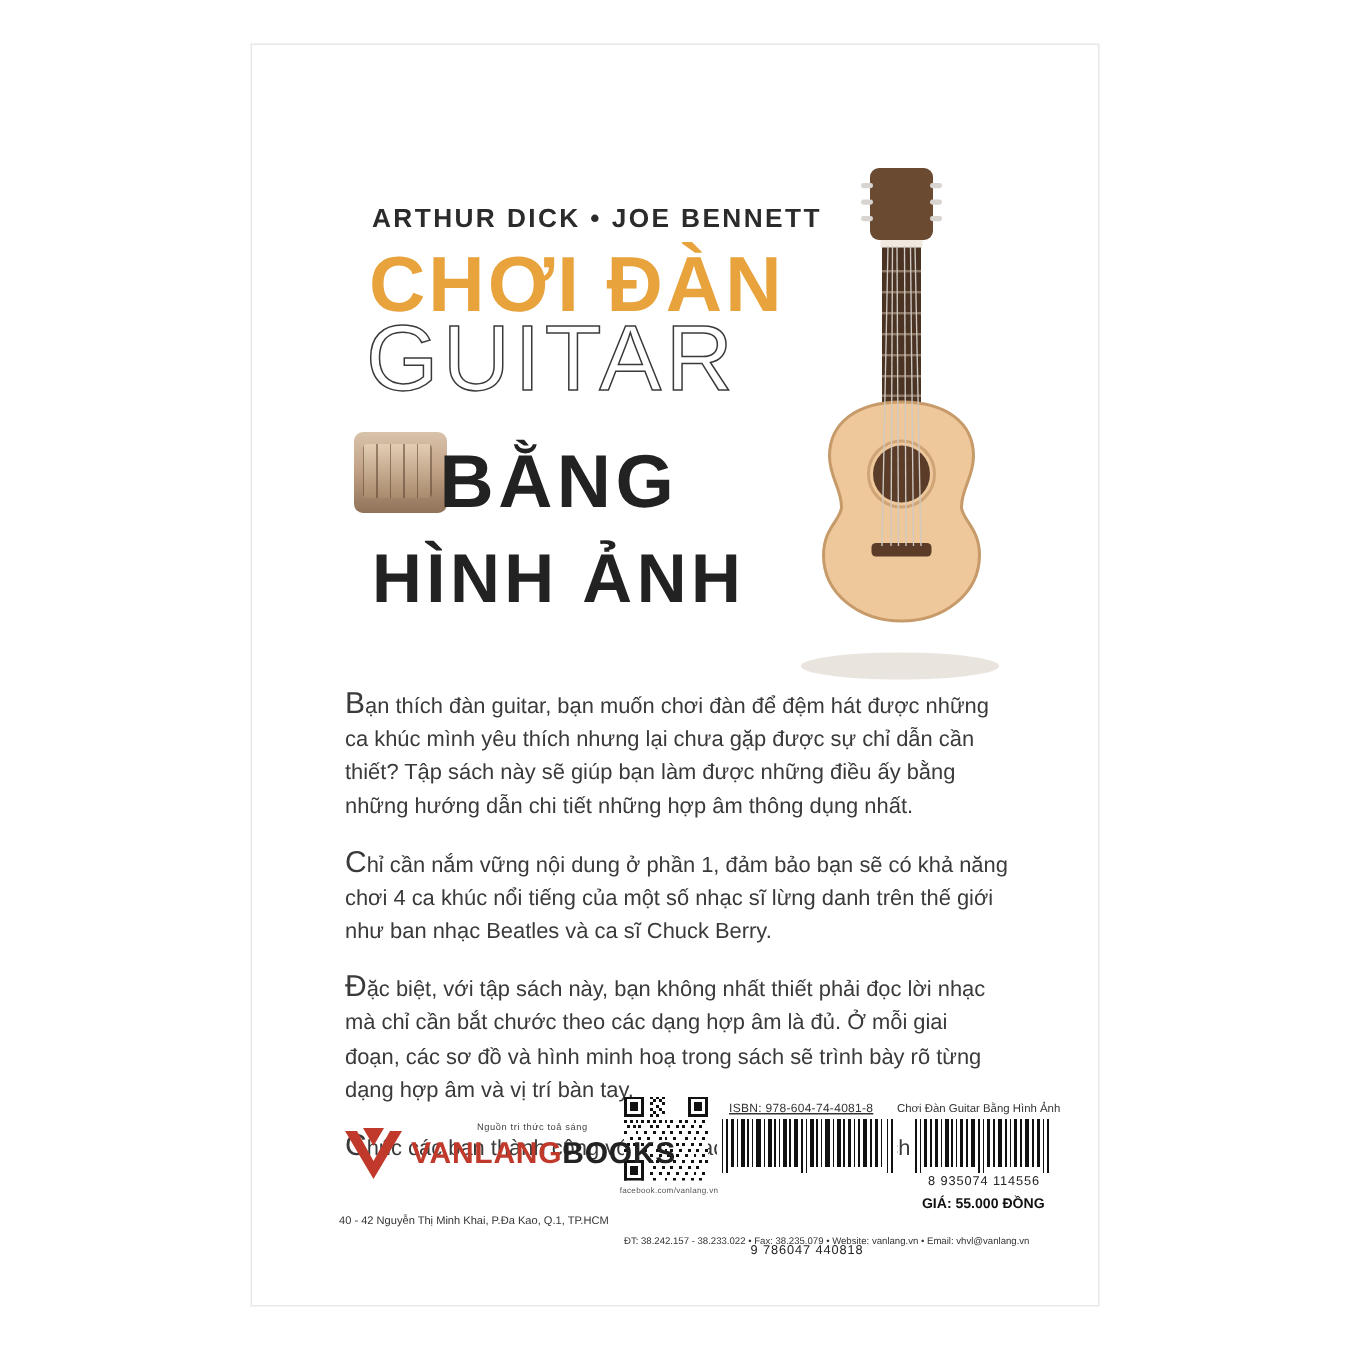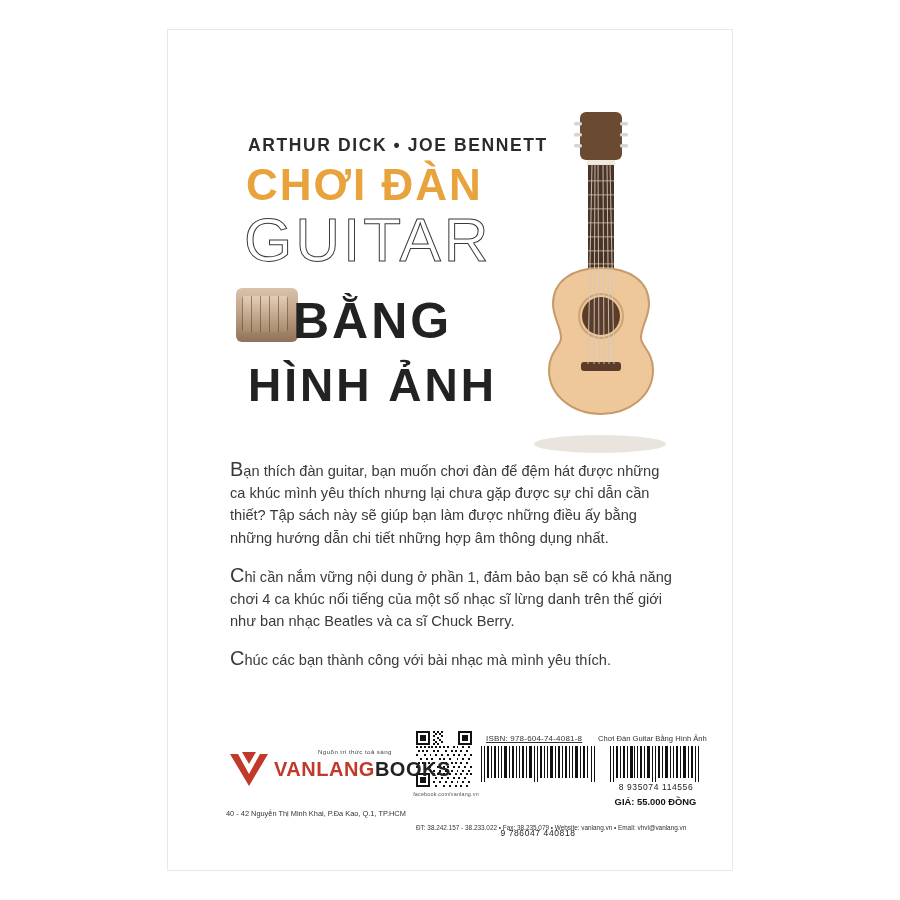--- a/index.html
+++ b/index.html
@@ -37,21 +37,21 @@
     font-size: 17.5px;
     font-weight: bold;
     letter-spacing: 1.6px;
     color: #2b2b2b;
     white-space: nowrap;
   }
   .title-choi {
     position: absolute;
     left: 78px;
     top: 130px;
-    font-size: 44px;
+    font-size: 52px;
     font-weight: bold;
     letter-spacing: 2px;
     color: #e8a33d;
     white-space: nowrap;
   }
   .title-guitar {
     position: absolute;
     left: 76px;
     top: 174px;
     font-size: 62px;
@@ -355,20 +355,21 @@
         <line x1="100" y1="64" x2="101" y2="264"></line>
         <line x1="105" y1="64" x2="106" y2="264"></line>
         <line x1="109" y1="64" x2="111" y2="264"></line>
         <line x1="112" y1="64" x2="116" y2="264"></line>
       </g>
     </svg>
 
     <div class="body-copy">
       <p><span class="lead">B</span><span>ạn thích đàn guitar, bạn muốn chơi đàn để đệm hát được những ca khúc mình yêu thích nhưng lại chưa gặp được sự chỉ dẫn cần thiết? Tập sách này sẽ giúp bạn làm được những điều ấy bằng những hướng dẫn chi tiết những hợp âm thông dụng nhất.</span></p>
       <p><span class="lead">C</span><span>hỉ cần nắm vững nội dung ở phần 1, đảm bảo bạn sẽ có khả năng chơi 4 ca khúc nổi tiếng của một số nhạc sĩ lừng danh trên thế giới như ban nhạc Beatles và ca sĩ Chuck Berry.</span></p>
+      <p><span class="lead">Đ</span><span>ặc biệt, với tập sách này, bạn không nhất thiết phải đọc lời nhạc mà chỉ cần bắt chước theo các dạng hợp âm là đủ. Ở mỗi giai đoạn, các sơ đồ và hình minh hoạ trong sách sẽ trình bày rõ từng dạng hợp âm và vị trí bàn tay.</span></p>
       <p><span class="lead">C</span><span>húc các bạn thành công với bài nhạc mà mình yêu thích.</span></p>
     </div>
 
     <svg class="qr-left" viewBox="0 0 29 29" shape-rendering="crispEdges">
       <rect width="29" height="29" fill="#fff"></rect>
       <g fill="#111">
         <rect x="0" y="0" width="7" height="1"></rect>
           <rect x="0" y="6" width="7" height="1"></rect>
         <rect x="0" y="0" width="1" height="7"></rect>
           <rect x="6" y="0" width="1" height="7"></rect>

